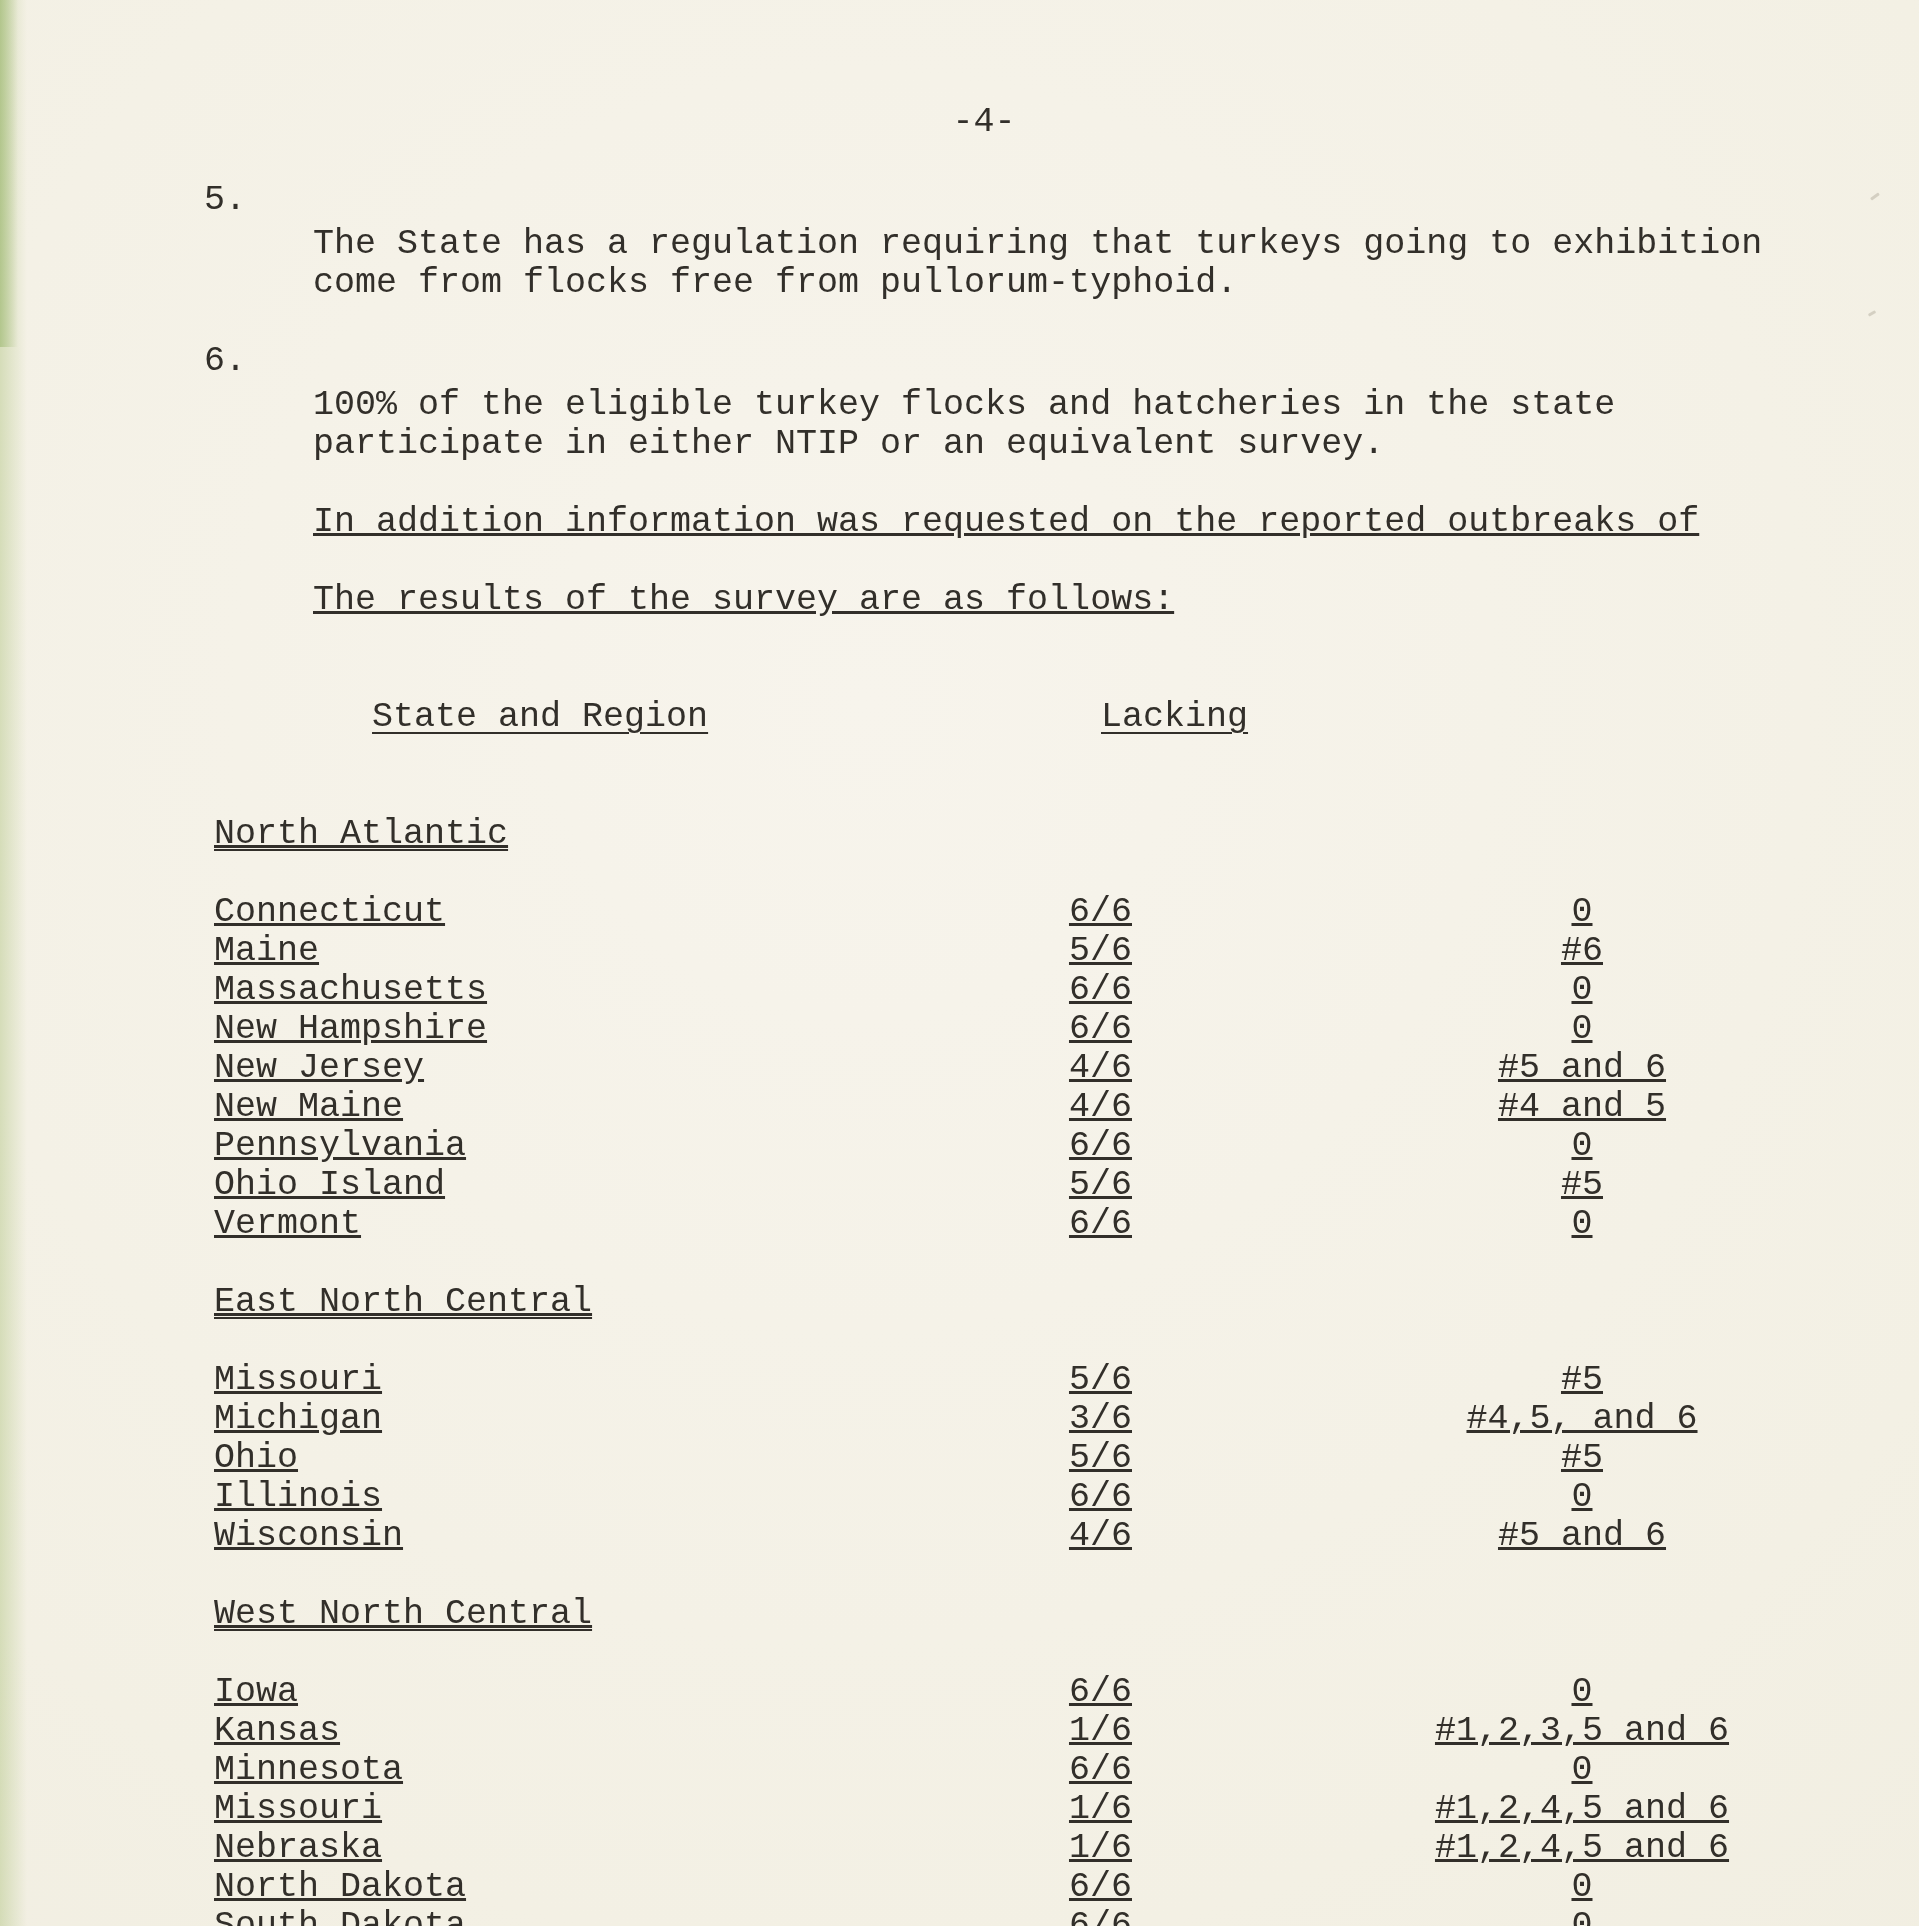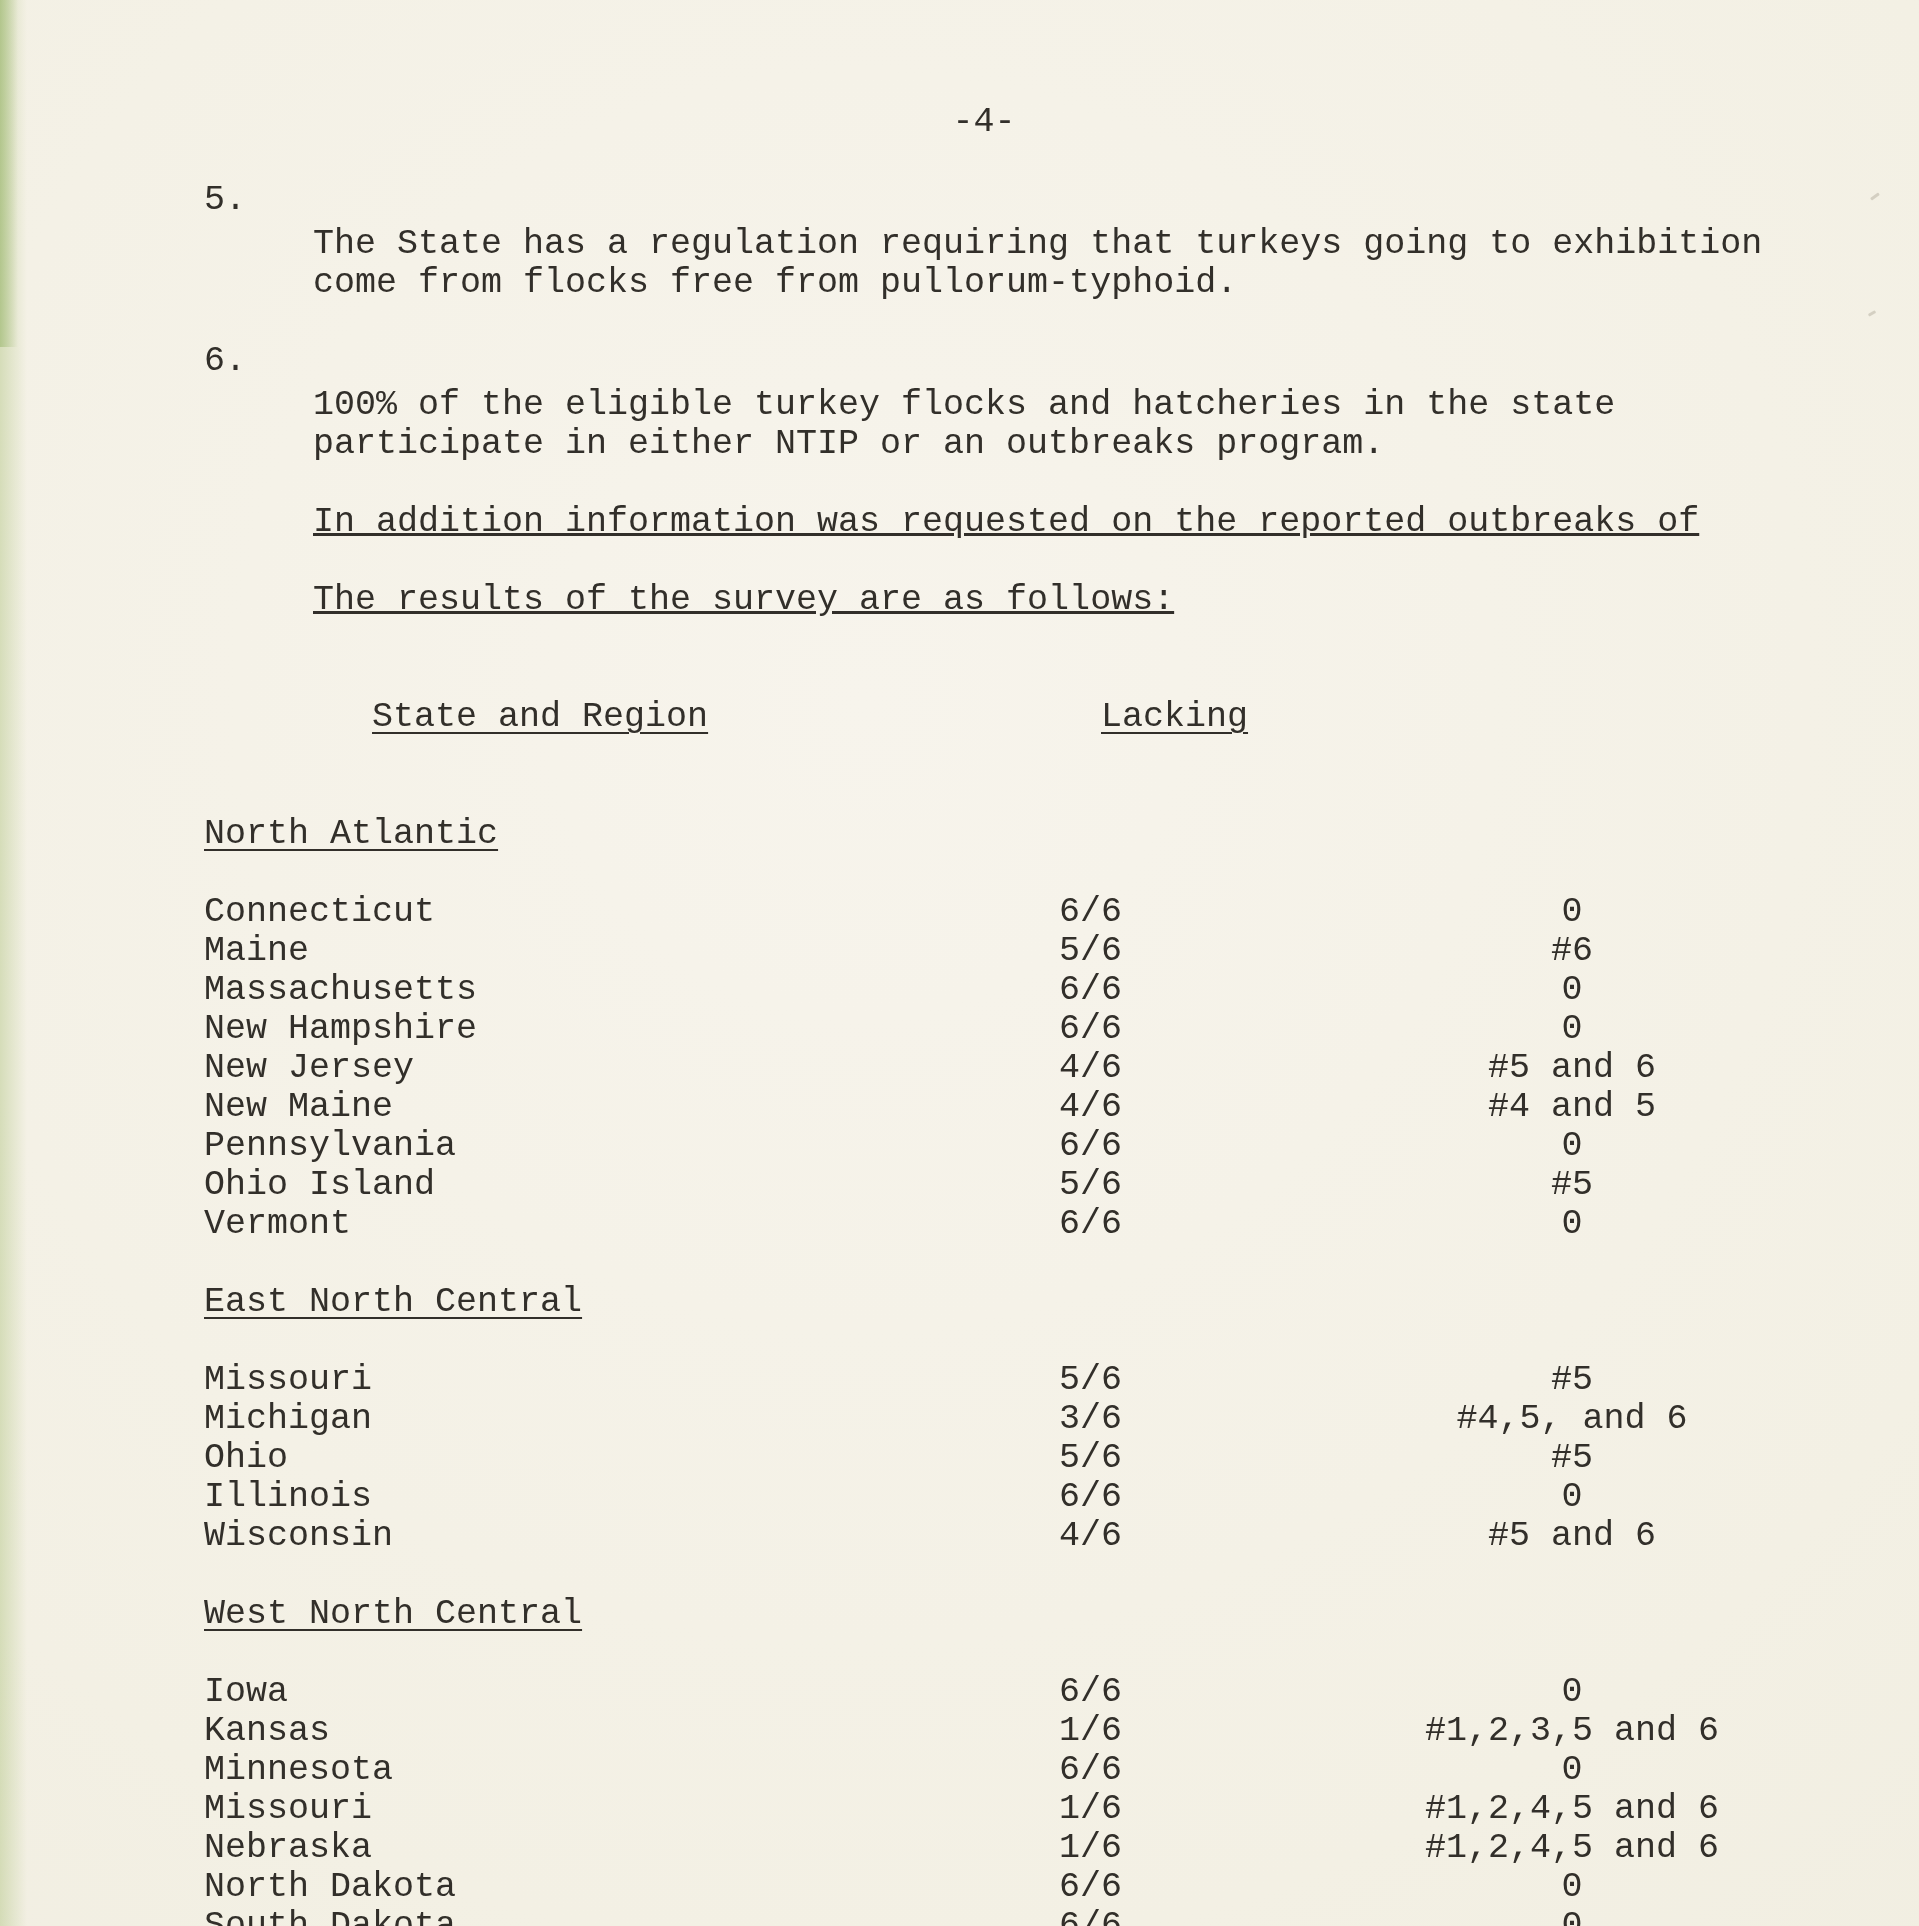--- a/index.html
+++ b/index.html
@@ -41,21 +41,21 @@
     text-underline-offset:6.2px;
     text-align:right;
   }
   .thead,.trow{
     display:grid;
     grid-template-columns:713px 347px 616px;
   }
   .cell{white-space:pre;}
   .cell.center{text-align:center;}
   .region-heading{margin:39px 0;}
-  .section{margin:0;}
+  .section{margin:10px;text-decoration:underline;}
   
   .artifact{position:absolute;background:#b9b4a6;opacity:.55;border-radius:1.2px;}
   .artifact.a1{left:1870px;top:195px;width:10px;height:3.1px;transform:rotate(-35deg);}
   .artifact.a2{left:1868px;top:312px;width:7.7px;height:2.7px;transform:rotate(-30deg);}
 </style>
 </head>
 <body>
 
 <div class="page">
   <div class="edge-tint"></div>
@@ -72,21 +72,21 @@
       <div class="item-lines">
         <div class="line">The State has a regulation requiring that turkeys going to exhibition</div>
         <div class="line">come from flocks free from pullorum-typhoid.</div>
       </div>
     </div>
 
     <div class="num-item block">
       <div class="num">6.</div>
       <div class="item-lines">
         <div class="line">100% of the eligible turkey flocks and hatcheries in the state</div>
-        <div class="line">participate in either NTIP or an outbreaks program.</div>
+        <div class="line">participate in either NTIP or an equivalent survey.</div>
       </div>
     </div>
 
     <div class="para block">
       <div class="line indent">In addition information was requested on the reported outbreaks of</div>
     </div>
 
     <div class="para block">
       <div class="line indent">The results of the survey are as follows:</div>
     </div>

